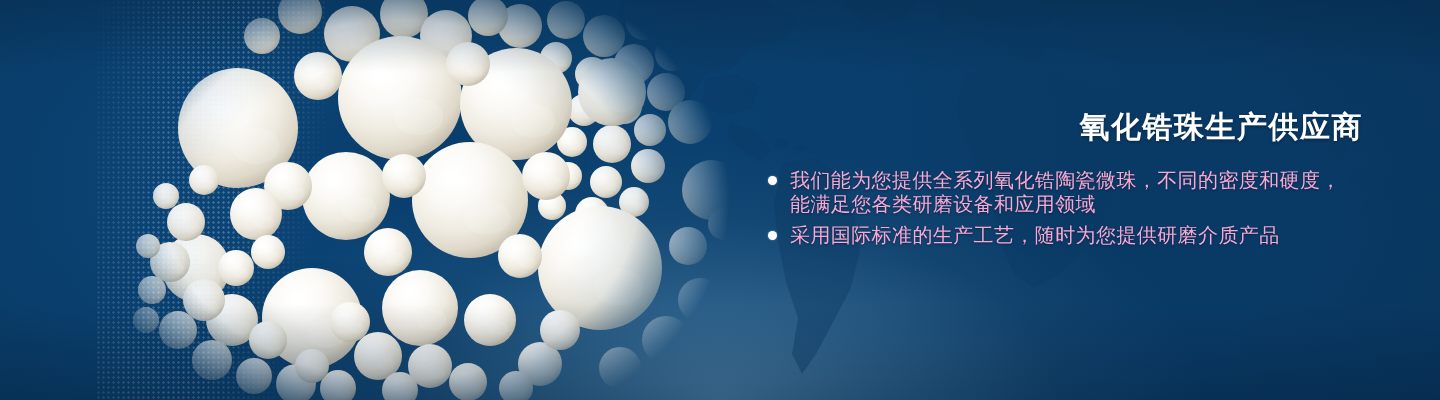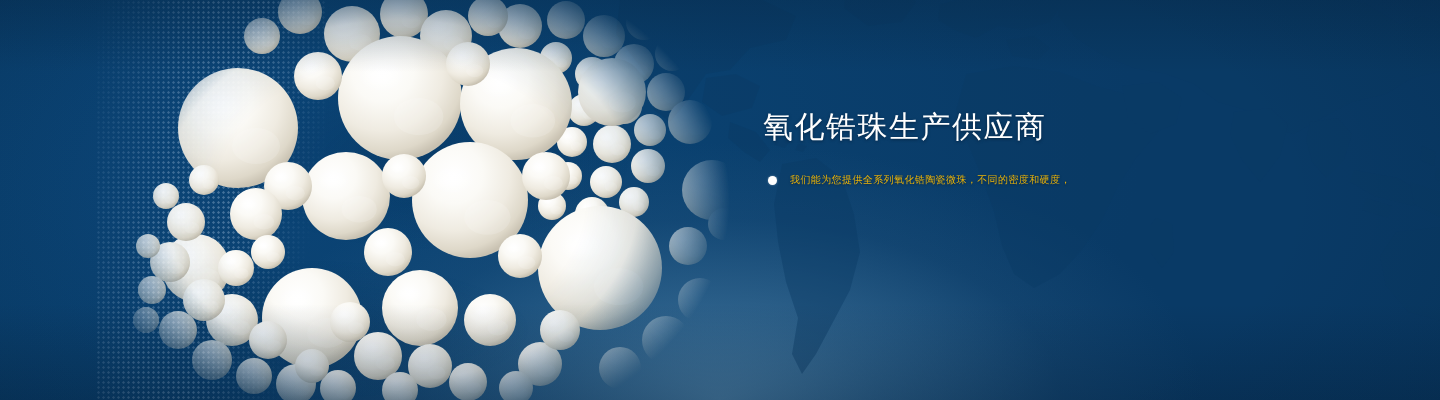--- a/index.html
+++ b/index.html
@@ -77,36 +77,37 @@
   .content {
     position: absolute;
     left: 763px;
     top: 108px;
     width: 600px;
   }
   .headline {
     color: #ffffff;
     font-size: 30px;
     line-height: 38px;
-    font-weight: 400;
+    font-weight: 700;
     letter-spacing: 1.5px;
     text-shadow: 0 1px 3px rgba(0,20,40,0.55);
     margin: 0 0 22px 0;
     white-space: nowrap;
+    text-align: right;
   }
   .bullets {
     list-style: none;
     margin: 0;
     padding: 0;
   }
   .bullet {
     position: relative;
     padding-left: 27px;
-    color: #eab308;
-    font-size: 10px;
+    color: #f9a8d4;
+    font-size: 20px;
     line-height: 24px;
     letter-spacing: 0.4px;
     margin-bottom: 7px;
     text-shadow: 0 1px 2px rgba(0,18,36,0.5);
   }
   .bullet:last-child { margin-bottom: 0; }
   .bullet-dot {
     position: absolute;
     left: 5px;
     top: 8px;
@@ -303,17 +304,22 @@
   </div>
 
   <div class="bg-vignette"></div>
 
   <div class="content">
     <h1 class="headline">氧化锆珠生产供应商</h1>
     <ul class="bullets">
       <li class="bullet">
         <span class="bullet-dot"></span>
         <span class="bullet-line">我们能为您提供全系列氧化锆陶瓷微珠，不同的密度和硬度，</span>
+        <span class="bullet-line">能满足您各类研磨设备和应用领域</span>
+      </li>
+      <li class="bullet">
+        <span class="bullet-dot"></span>
+        <span class="bullet-line">采用国际标准的生产工艺，随时为您提供研磨介质产品</span>
       </li>
     </ul>
   </div>
 
 </div>
 
 </body></html>

